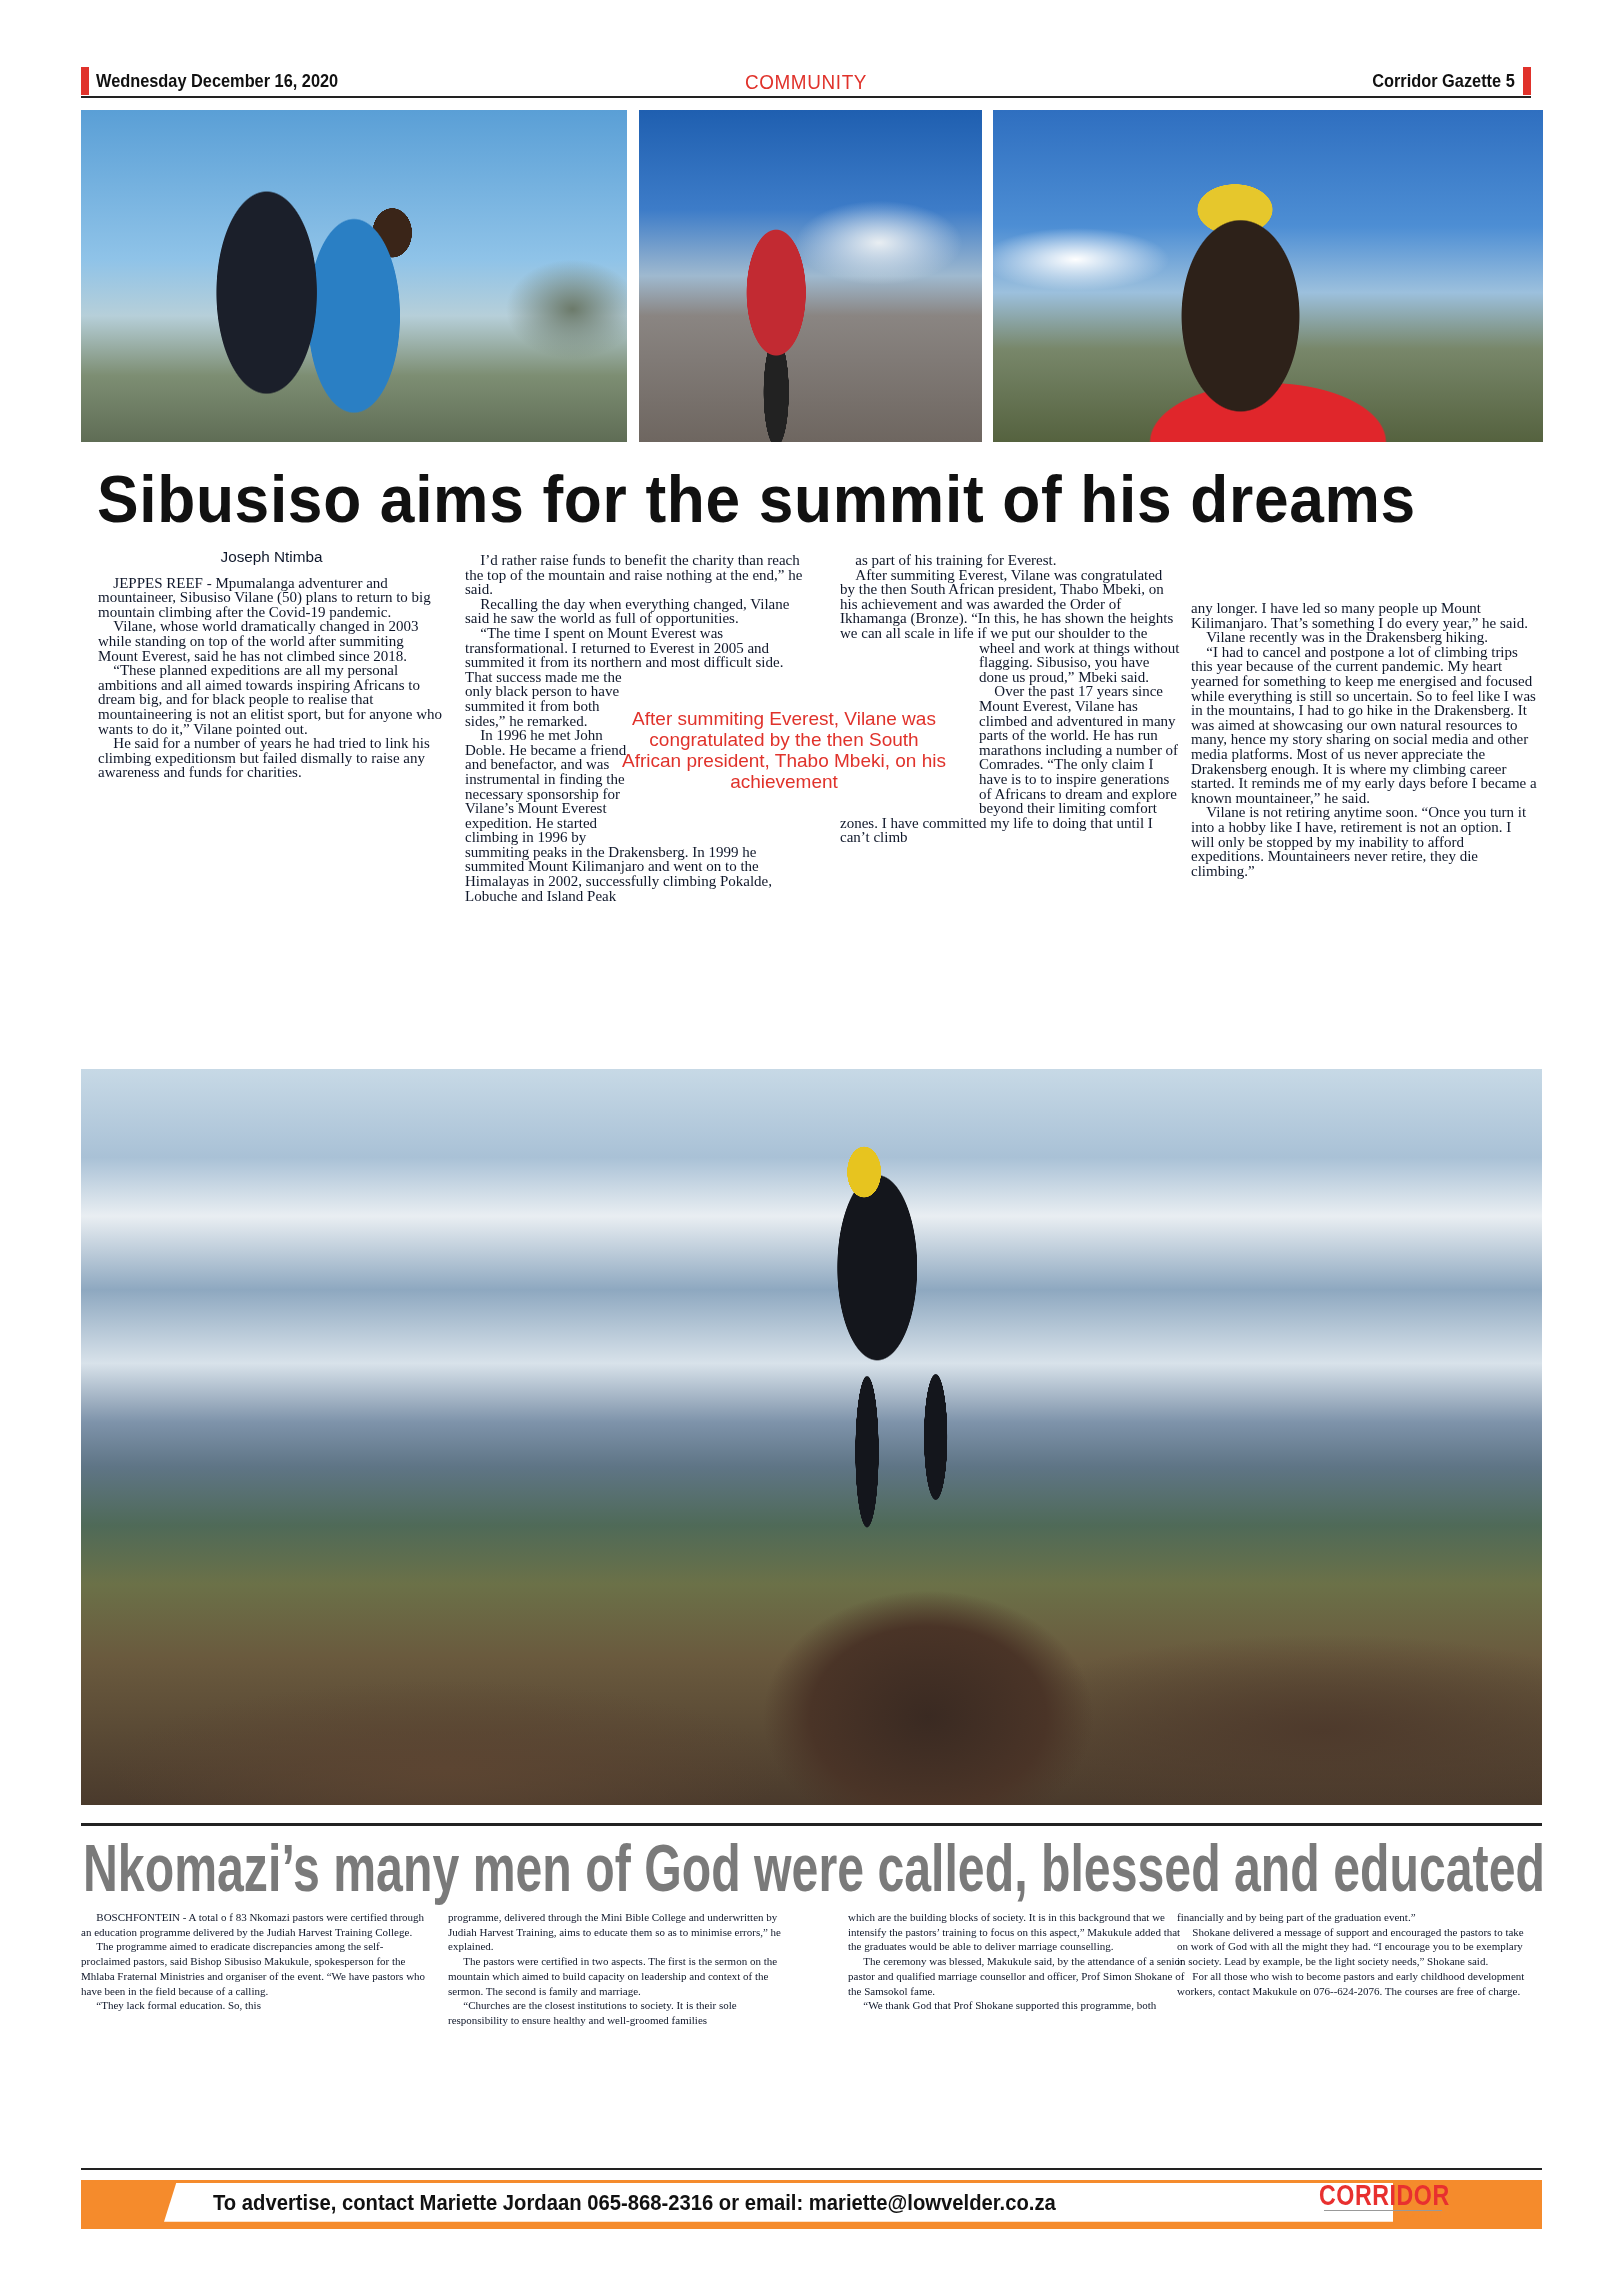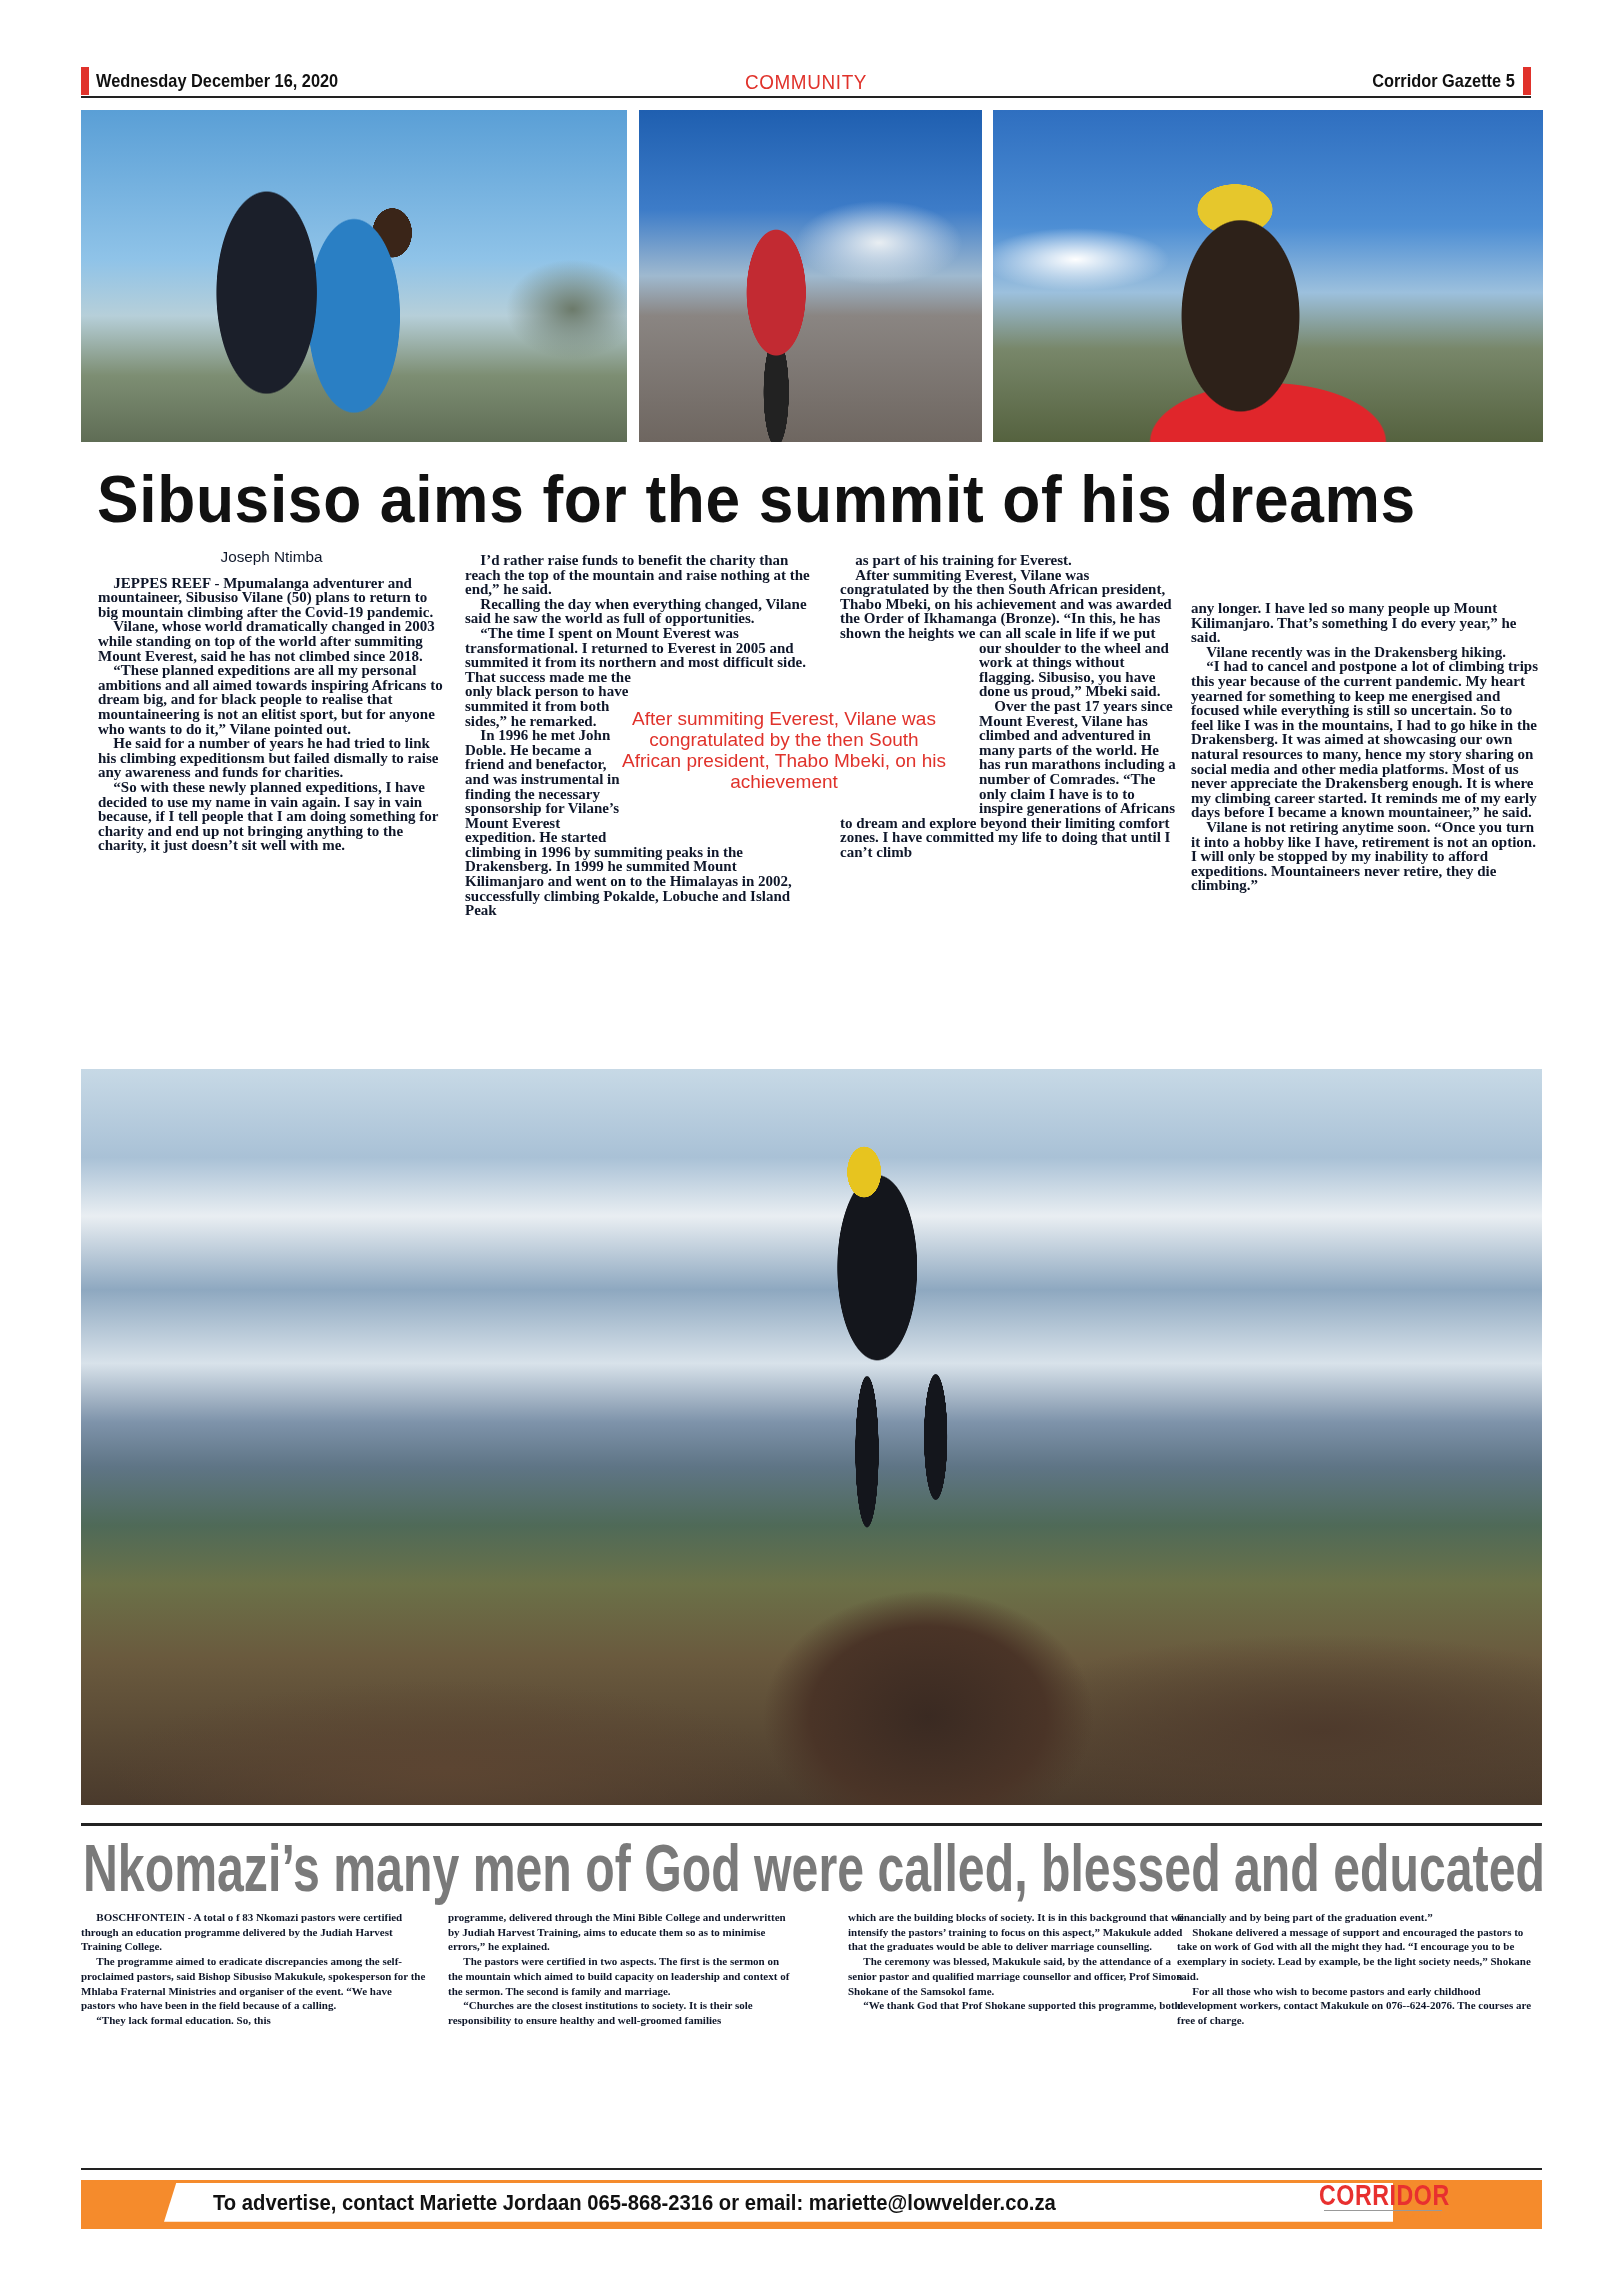--- a/index.html
+++ b/index.html
@@ -36,21 +36,21 @@
       radial-gradient(ellipse 180px 90px at 50% 100%, #e0262b 0%, #e0262b 65%, transparent 66%),
       radial-gradient(ellipse 125px 42px at 15% 45%, #ffffff 0%, transparent 75%),
       linear-gradient(180deg, #2f6fc0 0%, #4d8ed4 35%, #9cc0dd 55%, #78876a 72%, #55623f 100%); }
   .photo-label { position: absolute; left: 0; top: 0; width: 0.7px; height: 0.7px; overflow: hidden; }
 
   
   .headline-1 { position: absolute; left: 97px; top: 464px; font-family: "Liberation Sans", sans-serif; font-size: 67px; line-height: 69px; color: #111; transform: scaleX(0.93); transform-origin: left top; white-space: nowrap; letter-spacing: 0.7px; }
 
   
   .col { position: absolute; font-family: "Liberation Serif", serif; font-size: 15px; line-height: 14.6px; color: #0f172a; }
-  .col p { text-indent: 15.3px; margin: 0; font-weight: bold; }
+  .col p { text-indent: 15.3px; margin: 0; }
   .col p.noindent { text-indent: 0; }
   .byline { font-family: "Liberation Sans", sans-serif; font-size: 15.3px; text-align: center; margin-bottom: 11px; display: block; }
   .a1c1 { left: 98px; top: 550px; width: 347px; }
   .a1c2 { left: 465px; top: 553px; width: 347px; }
   .a1c3 { left: 840px; top: 553px; width: 340px; }
   .a1c4 { left: 1191px; top: 553px; width: 347px; margin-top: 48px; }
   .float-gap { float: right; width: 180px; height: 147px; }
   .float-gap-left { float: left; width: 139px; height: 147px; }
 
   .pullquote { position: absolute; left: 621px; top: 708px; width: 326px; text-align: center; font-family: "Liberation Sans", sans-serif; font-size: 19px; line-height: 21px; color: #e0322b; }
@@ -110,21 +110,20 @@
 </div>
 
 <h1 class="headline-1">Sibusiso aims for the summit of his dreams</h1>
 
 <div class="col a1c1">
   <span class="byline">Joseph Ntimba</span>
   <p>JEPPES REEF - Mpumalanga adventurer and mountaineer, Sibusiso Vilane (50) plans to return to big mountain climbing after the Covid-19 pandemic.</p>
   <p>Vilane, whose world dramatically changed in 2003 while standing on top of the world after summiting Mount Everest, said he has not climbed since 2018.</p>
   <p>“These planned expeditions are all my personal ambitions and all aimed towards inspiring Africans to dream big, and for black people to realise that mountaineering is not an elitist sport, but for anyone who wants to do it,” Vilane pointed out.</p>
   <p>He said for a number of years he had tried to link his climbing expeditionsm but failed dismally to raise any awareness and funds for charities.</p>
-  <p>“So with these newly planned expeditions, I have decided to use my name in vain again. I say in vain because, if I tell people that I am doing something for charity and end up not bringing anything to the charity, it just doesn’t sit well with me.</p>
 </div>
 
 <div class="col a1c2">
   <p>I’d rather raise funds to benefit the charity than reach the top of the mountain and raise nothing at the end,” he said.</p>
   <p>Recalling the day when everything changed, Vilane said he saw the world as full of opportunities.</p>
   <div style="height:58px;"></div>
   <div class="float-gap" style="margin-top:-58px; margin-top:0;"></div>
   <p style="margin-top:-58px;">“The time I spent on Mount Everest was transformational. I returned to Everest in 2005 and summited it from its northern and most difficult side. That success made me the only black person to have summited it from both sides,” he remarked.</p>
   <p>In 1996 he met John Doble. He became a friend and benefactor, and was instrumental in finding the necessary sponsorship for Vilane’s Mount Everest expedition. He started climbing in 1996 by summiting peaks in the Drakensberg. In 1999 he summited Mount Kilimanjaro and went on to the Himalayas in 2002, successfully climbing Pokalde, Lobuche and Island Peak</p>
 </div>

